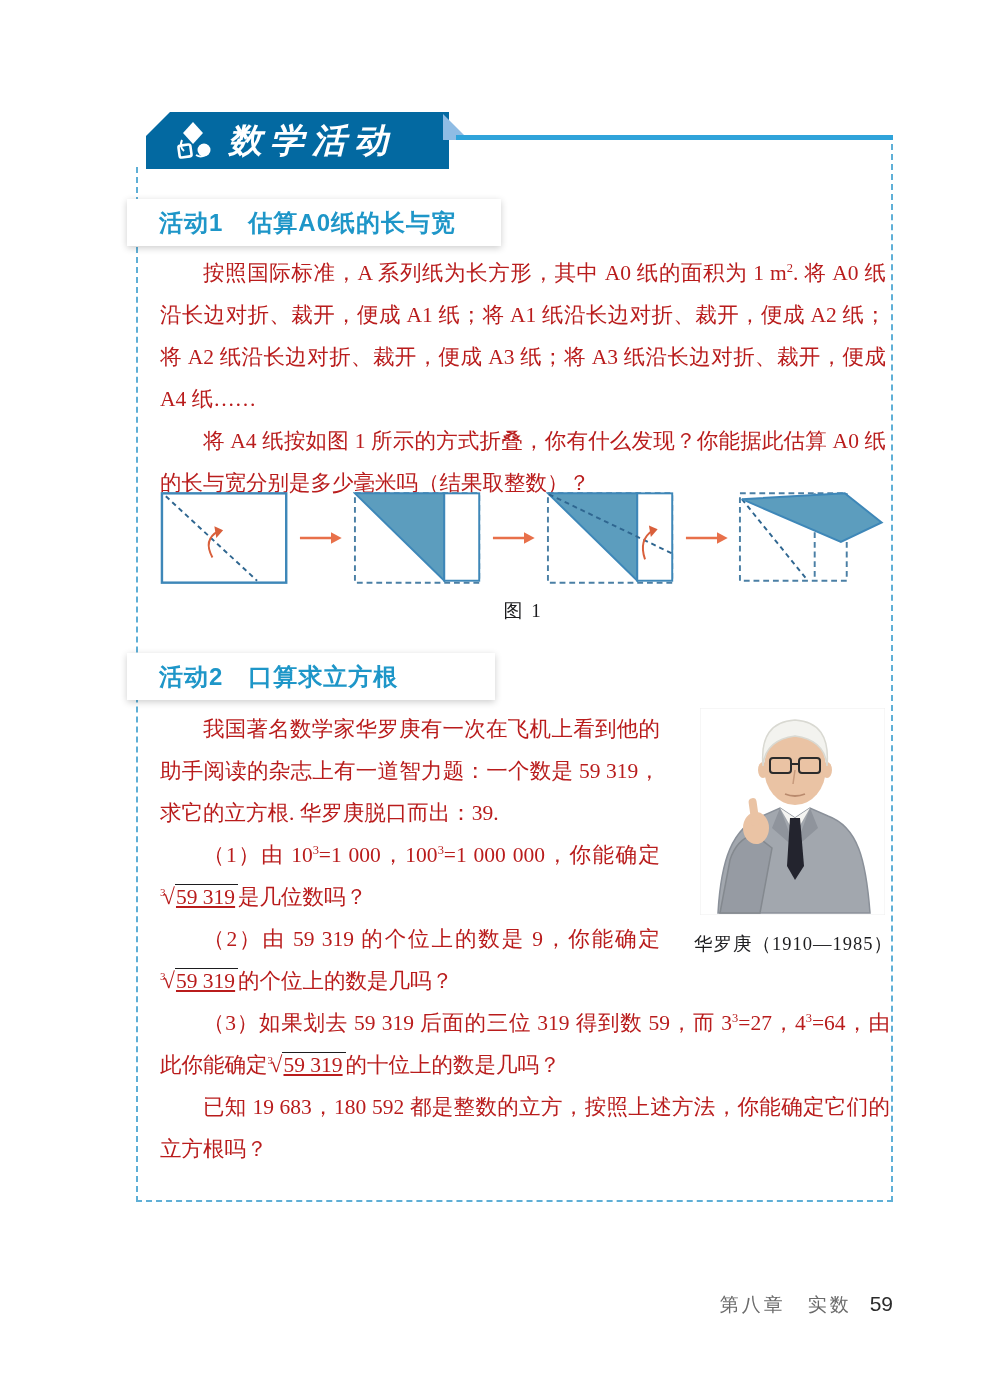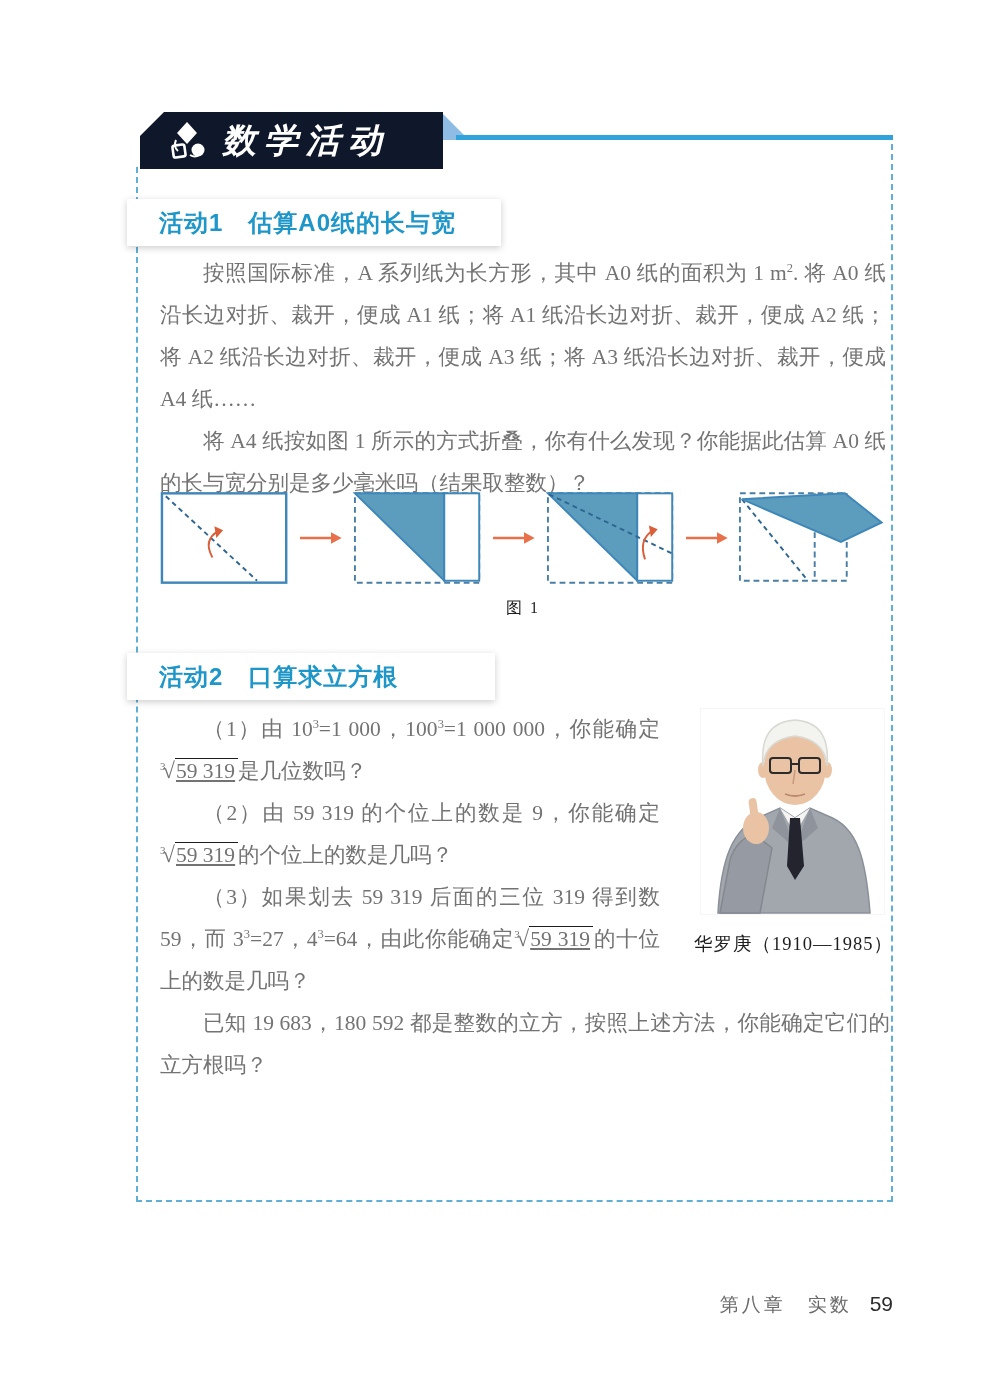--- a/index.html
+++ b/index.html
@@ -4,22 +4,22 @@
 <style>
   * { margin:0; padding:0; box-sizing:border-box; }
   body { background:#ffffff; }
   .page {
     position:relative; width:997px; height:1396px; background:#ffffff;
     font-family:"Liberation Serif", serif; color:#1d1d1f; overflow:hidden;
   }
 
   
   .banner {
-    position:absolute; left:140px; top:112px; width:303px; height:57px;
-    background:#0f172a;
+    position:absolute; left:146px; top:112px; width:303px; height:57px;
+    background:#0369a1;
     clip-path:polygon(24px 0, 100% 0, 100% 100%, 0 100%, 0 24px);
     display:flex; align-items:center; gap:14px; padding-left:26px;
   }
   .banner-title {
     color:#ffffff; font-size:34px; font-weight:bold; font-style:italic;
     letter-spacing:8px; white-space:nowrap;
   }
   .wedge {
     position:absolute; left:443px; top:114px; width:26px; height:26px;
     background:#8FBCE4; clip-path:polygon(0 0, 100% 100%, 0 100%);
@@ -41,36 +41,36 @@
     color:#1E96C8; font-weight:bold; font-size:24px; letter-spacing:1px;
     font-family:"Liberation Sans", sans-serif; white-space:nowrap;
   }
   #h1box { top:199px; width:374px; }
   #h2box { top:653px; width:368px; }
 
   
   .textblock { position:absolute; left:160px; width:726px; }
   .textblock p {
     font-size:21.5px; line-height:42px; text-align:justify;
-    text-indent:2em; color:#737373;
+    text-indent:2em; color:#b91c1c;
   }
   #act1-text { top:252px; }
   #act2-text { top:708px; width:730px; }
 
   sup { font-size:0.58em; vertical-align:super; line-height:0; }
 
   .cbrt { white-space:nowrap; }
   .cbrt .idx { font-size:0.52em; vertical-align:super; margin-right:-3px; line-height:0; }
   .cbrt .sign { font-size:1.05em; }
   .cbrt .bar { border-top:1.6px solid #1d1d1f; padding:0 3px 0 1px;text-decoration:underline; }
 
   
   #figure1 { position:absolute; left:160px; top:490px; width:726px; }
   .fig-row { display:flex; align-items:center; justify-content:center; gap:10px; }
-  .fig-caption { text-align:center; font-size:16px; margin-top:12px; letter-spacing:2px; }
+  .fig-caption { text-align:center; font-size:19px; margin-top:12px; letter-spacing:2px; }
 
   
   .photo-float { float:right; width:196px; margin-left:34px; text-align:center; }
   .photo-frame { width:185px; height:207px; display:inline-block; }
   .photo-caption { font-size:18.5px; margin-top:12px; letter-spacing:1px; white-space:nowrap; }
 
   
   .footer {
     position:absolute; right:104px; top:1292px;
     display:flex; align-items:baseline; gap:18px;
@@ -178,20 +178,21 @@
         <line x1="91" y1="56" x2="99" y2="56" stroke="#2B2B2B" stroke-width="2"></line>
         <line x1="95" y1="62" x2="93" y2="76" stroke="#C79A7C" stroke-width="1.5"></line>
         <path d="M85,86 Q95,90 105,86" fill="none" stroke="#B98A6D" stroke-width="1.8"></path>
 
         <path d="M20,205 L30,152 Q36,132 54,126 L72,140 L60,205 Z" fill="#969BA3" stroke="#84898F" stroke-width="1.5"></path>
         <ellipse cx="56" cy="120" rx="13" ry="16" fill="#EAC3A4"></ellipse>
         <rect x="50" y="90" width="8" height="28" rx="4" fill="#EAC3A4" transform="rotate(-8 54 104)"></rect>
       </svg>
       <div class="photo-caption">华罗庚（1910—1985）</div>
     </div>
+    <p>我国著名数学家华罗庚有一次在飞机上看到他的助手阅读的杂志上有一道智力题：一个数是 59 319，求它的立方根. 华罗庚脱口而出：39.</p>
     <p>（1）由 10<sup>3</sup>=1 000，100<sup>3</sup>=1 000 000，你能确定<span class="cbrt"><sup class="idx">3</sup><span class="sign">√</span><span class="bar">59 319</span></span>是几位数吗？</p>
     <p>（2）由 59 319 的个位上的数是 9，你能确定<span class="cbrt"><sup class="idx">3</sup><span class="sign">√</span><span class="bar">59 319</span></span>的个位上的数是几吗？</p>
     <p>（3）如果划去 59 319 后面的三位 319 得到数 59，而 3<sup>3</sup>=27，4<sup>3</sup>=64，由此你能确定<span class="cbrt"><sup class="idx">3</sup><span class="sign">√</span><span class="bar">59 319</span></span>的十位上的数是几吗？</p>
     <p>已知 19 683，180 592 都是整数的立方，按照上述方法，你能确定它们的立方根吗？</p>
   </div>
 
   <div class="footer">
     <span class="chap">第八章　实数</span>
     <span class="pnum">59</span>
   </div>

